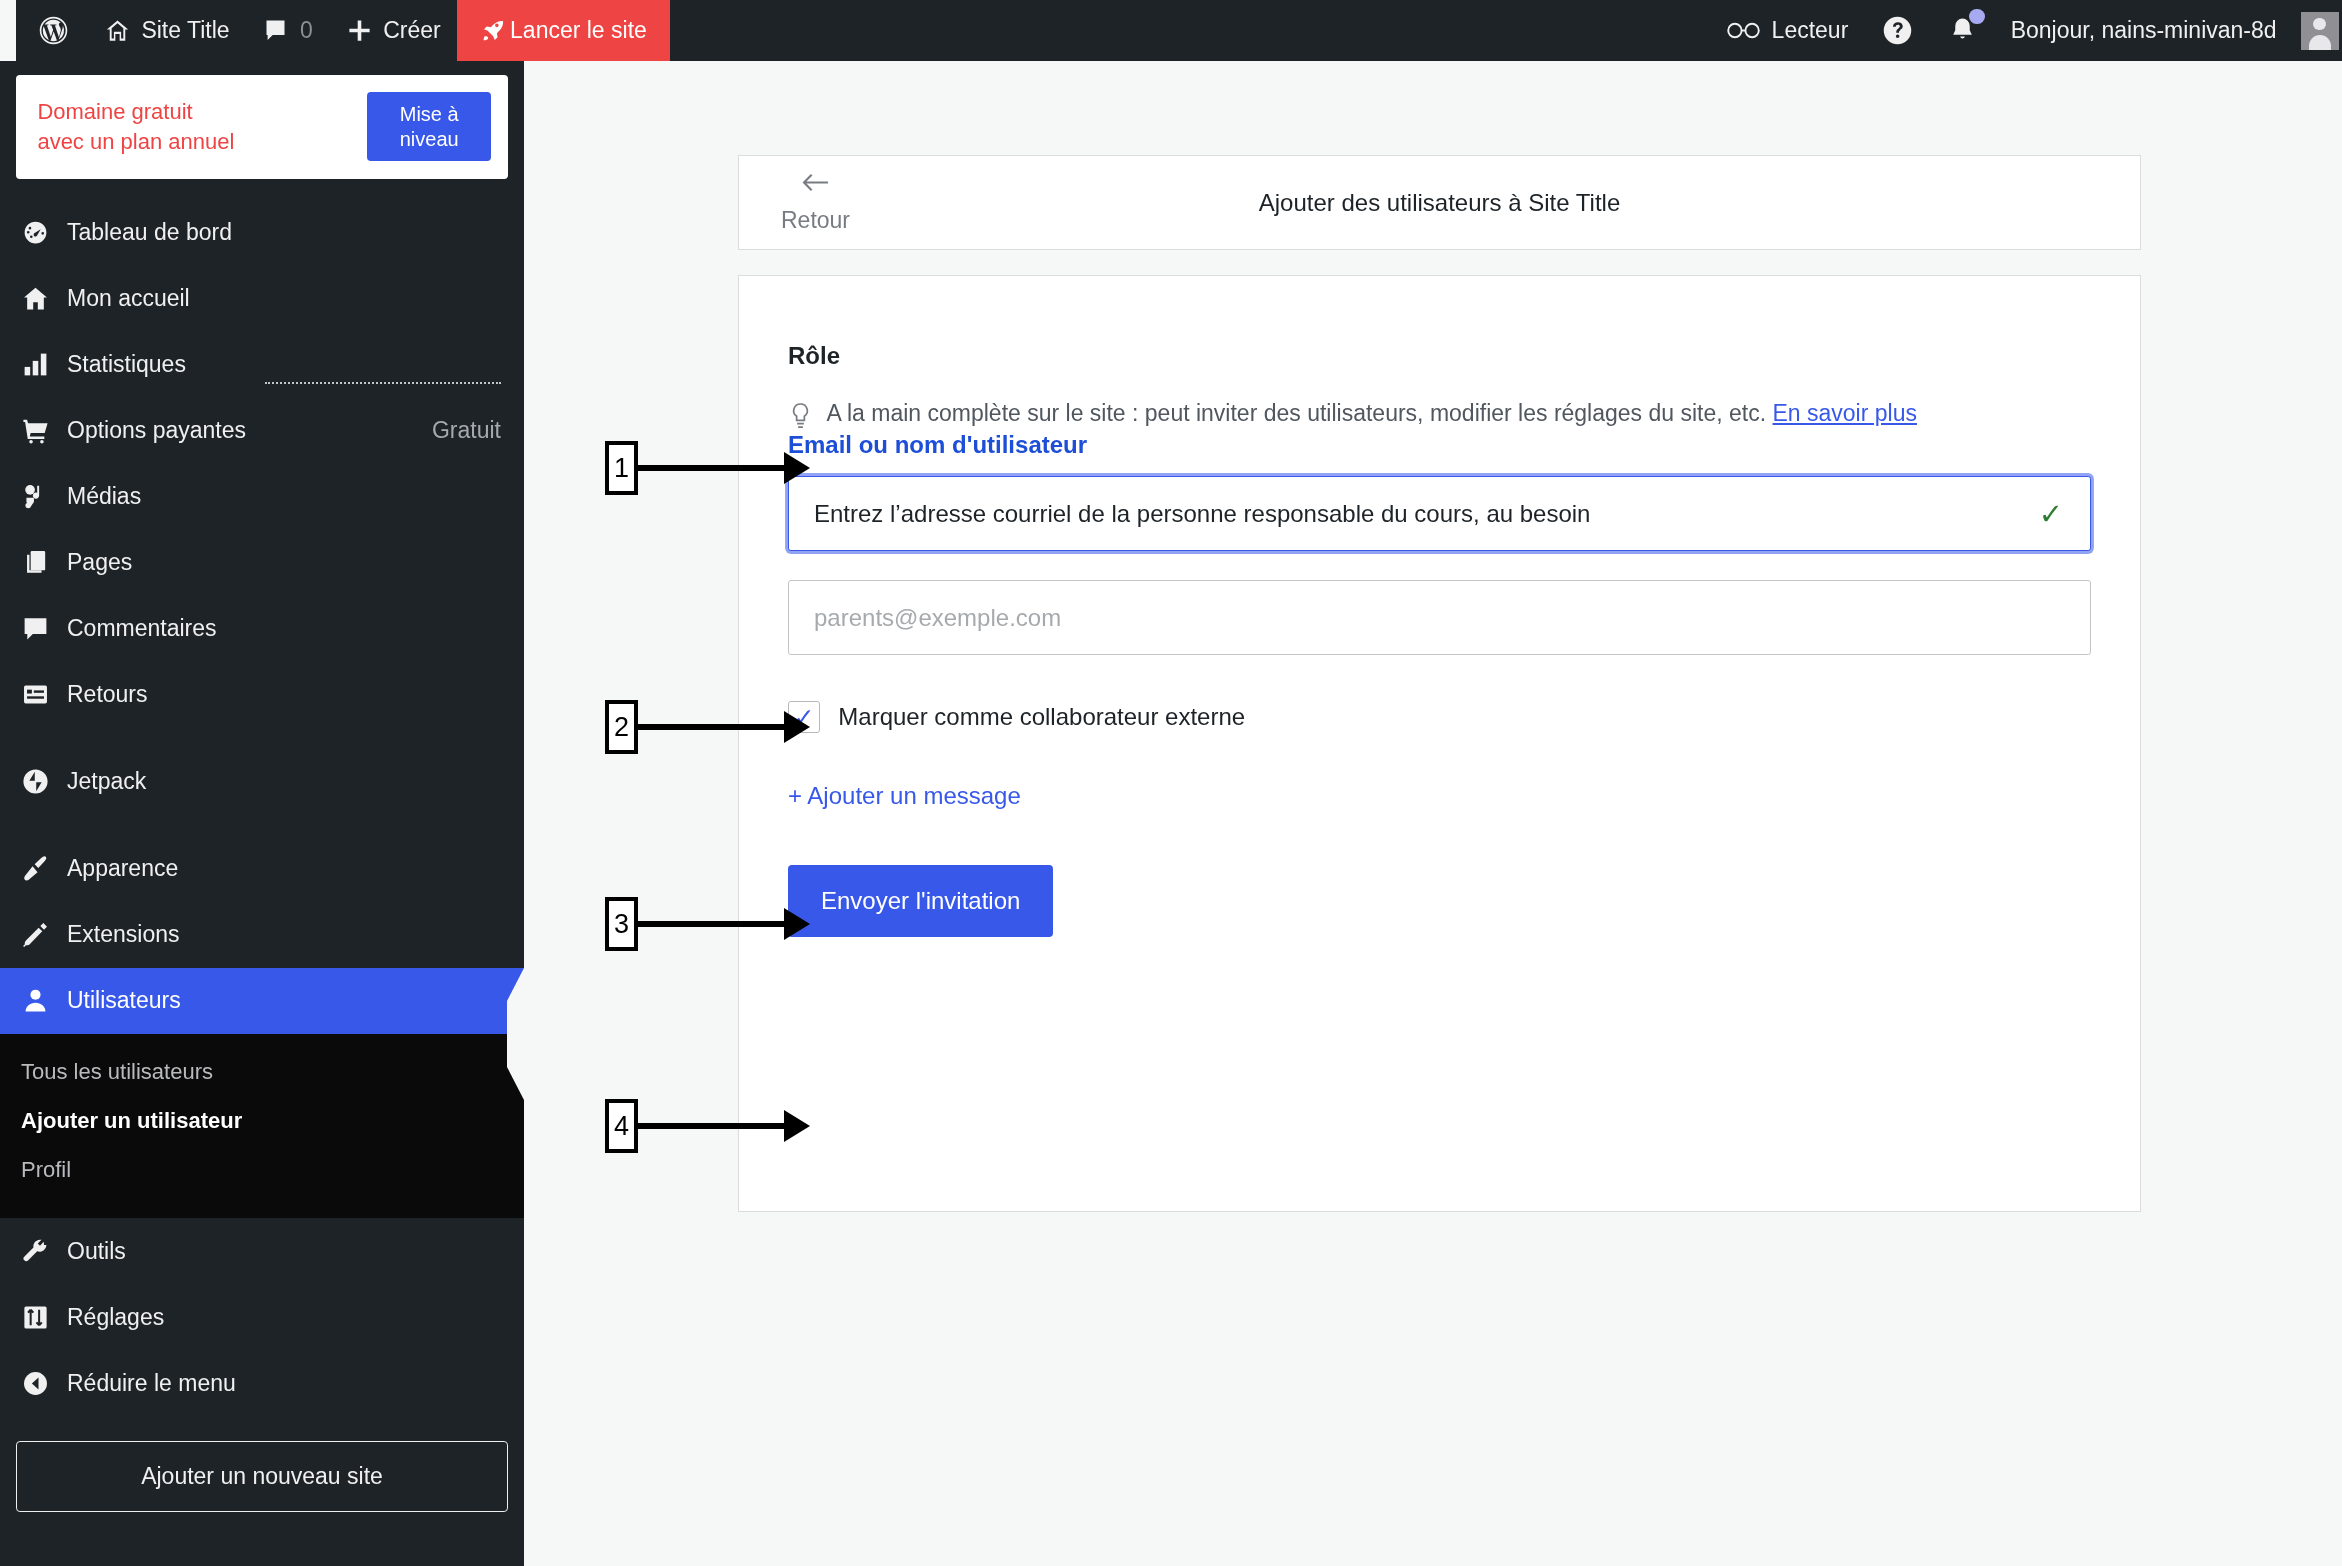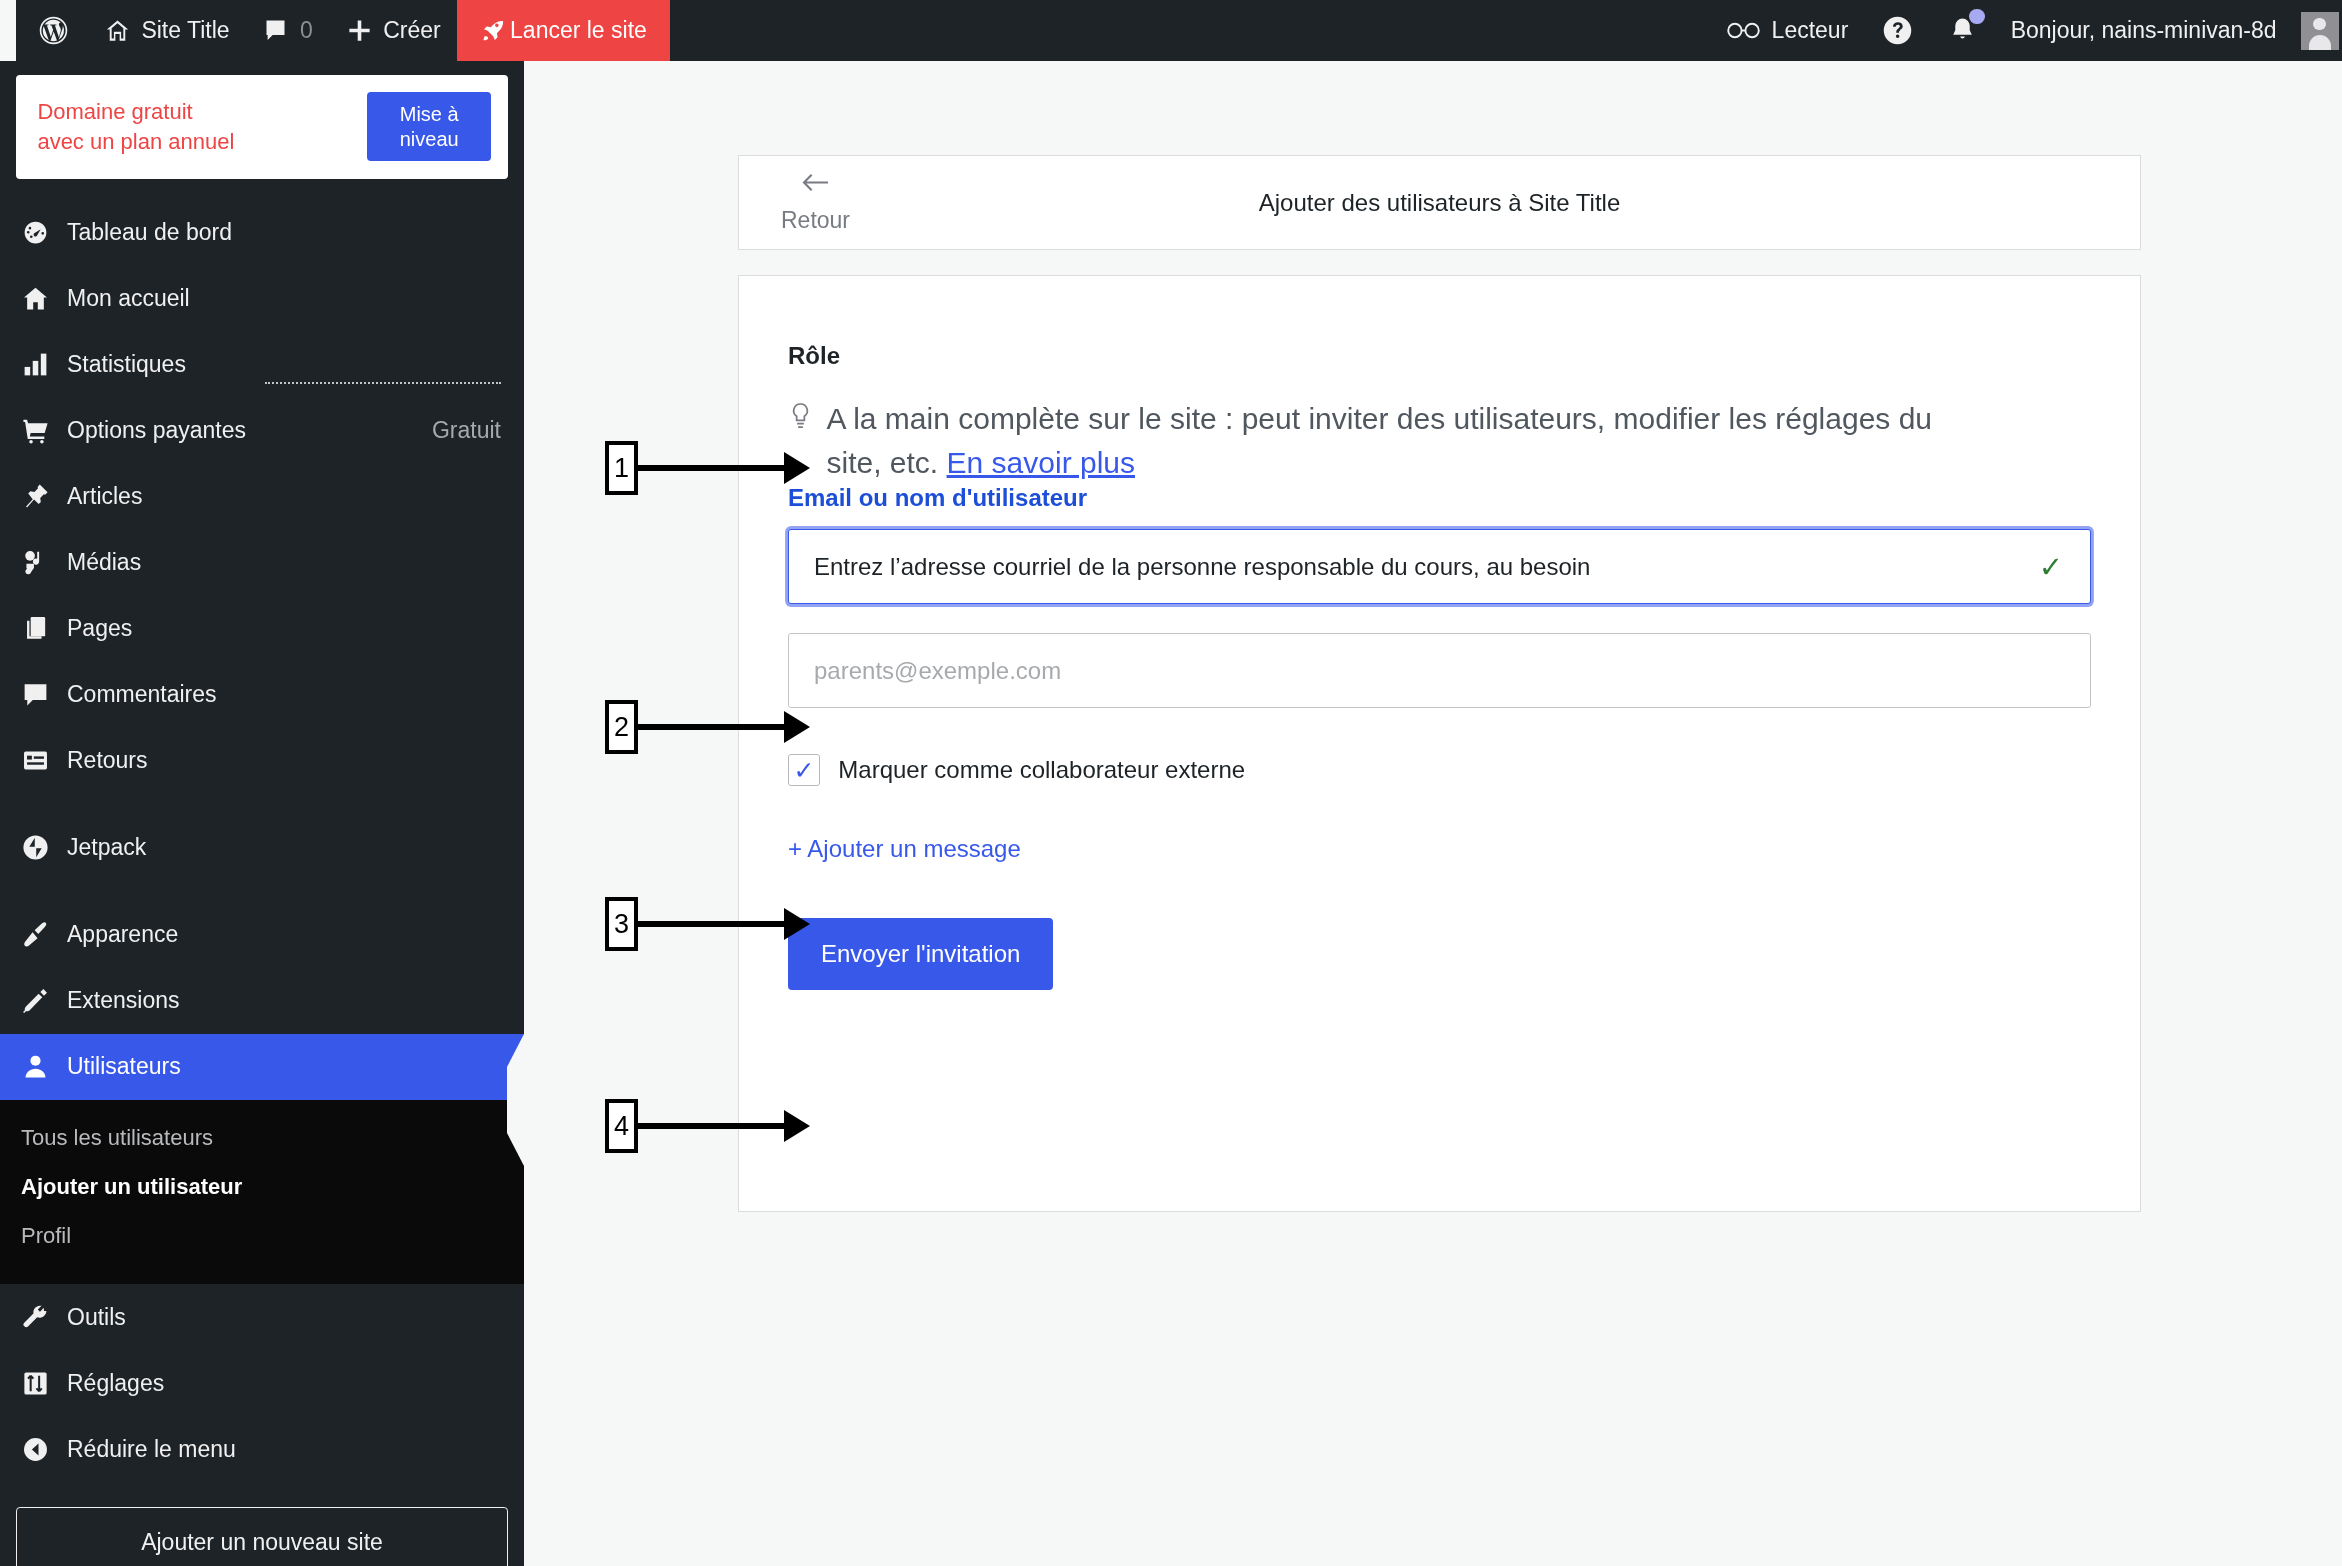--- a/index.html
+++ b/index.html
@@ -146,21 +146,21 @@
     position: relative;
     border: 1.9px solid #c3c4c7; border-radius: 2.9px;
     height: 75px; display: flex; align-items: center;
     padding: 0 25px; font-size: 24px; color: #1d2327;
     background: #fff;
   }
   .select-box .chev { position: absolute; right: 25px; top: 50%; transform: translateY(-50%); }
   .hint {
     display: flex; align-items: flex-start; gap: 13.5px;
     margin-top: 27px;
-    font-size: 30px; color: #50575e; line-height: 1.45;
+    font-size: 23px; color: #50575e; line-height: 1.45;
     max-width: 1207px;
   }
   .hint a { color: #3858e9; text-decoration: underline; }
   .hint-icon { flex: none; margin-top: 4.8px; }
   .label2 { font-size: 24px; color: #1d4ed8; font-weight: bold; margin-bottom: 17.4px; }
   .input-box {
     position: relative;
     border: 1.9px solid #c3c4c7; border-radius: 2.9px;
     height: 75px; display: flex; align-items: center;
     padding: 8px 25px; font-size: 24px; color: #1d2327;
@@ -348,28 +348,20 @@
     <div class="menu-item">
       <span class="mi-icon">
         <svg width="29" height="29" viewBox="0 0 24 24" fill="#f0f0f1">
           <path d="M2 3h3l.9 3H22l-2.4 8H8L7.3 17h12v2H5.6L3.4 5H2V3zm6.3 16.8a1.5 1.5 0 1 1 0 3 1.5 1.5 0 0 1 0-3zm9 0a1.5 1.5 0 1 1 0 3 1.5 1.5 0 0 1 0-3z"></path>
         </svg>
       </span>
       <span class="mi-label">Options payantes</span>
       <span class="mi-badge">Gratuit</span>
     </div>
 
-    <div class="menu-item">
-      <span class="mi-icon">
-        <svg width="29" height="29" viewBox="0 0 24 24" fill="#f0f0f1">
-          <path d="M15.5 2 22 8.5l-2.1 2.1-1-.4-3 3 .5 3.3-1.8 1.8-3.8-3.8L5 21l-.8-.8 5.5-5.9L6 9.5l1.8-1.8 3.3.5 3-3-.4-1L15.5 2z"></path>
-        </svg>
-      </span>
-      <span class="mi-label">Articles</span>
-    </div>
 
     <div class="menu-item">
       <span class="mi-icon">
         <svg width="29" height="29" viewBox="0 0 24 24" fill="#f0f0f1">
           <circle cx="7.5" cy="6.5" r="4"></circle>
           <path d="M13 3h2v8.2a2.6 2.6 0 1 1-1.6-2.4V3z"></path>
           <path d="M4.5 13h6.2v3.5l-2.6 3.8-3.6-3.5V13z"></path>
           <circle cx="6" cy="19.5" r="2.3"></circle>
         </svg>
       </span>

